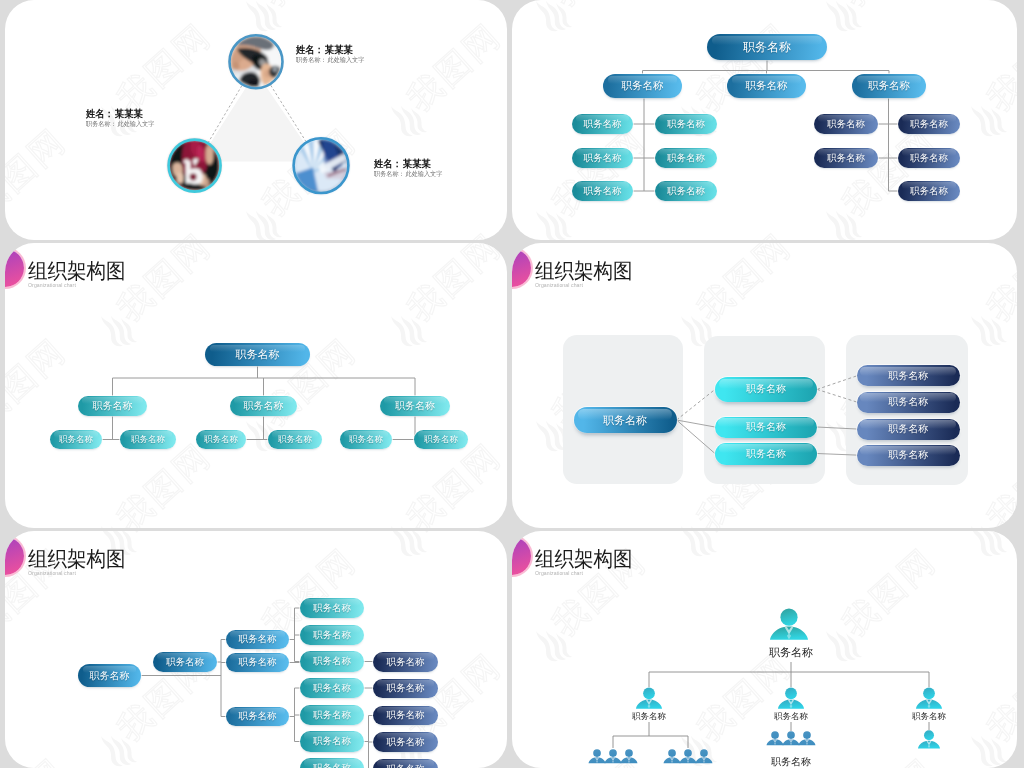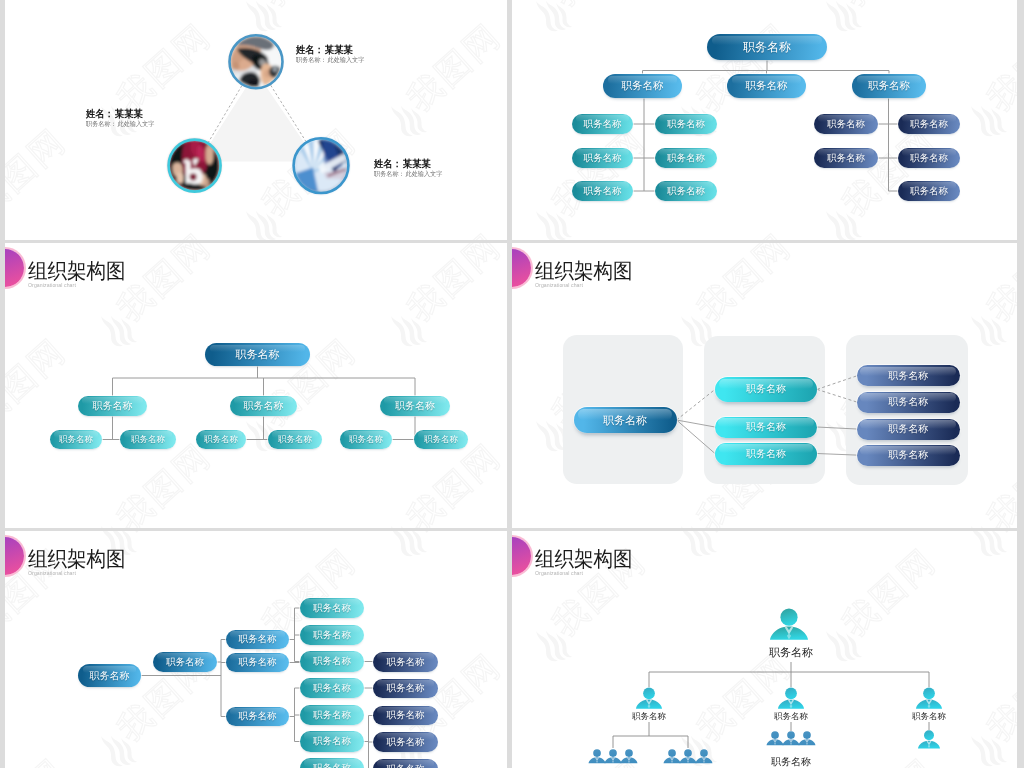--- a/index.html
+++ b/index.html
@@ -1,19 +1,19 @@
 <!DOCTYPE html>
 <html><head>
 <meta charset="utf-8">
 <style>
   html,body{margin:0;padding:0;}
   body{width:1024px;height:768px;background:#dcdcdc;overflow:hidden;
        font-family:"Liberation Sans",sans-serif;}
   .grid{position:absolute;left:0;top:0;width:1024px;height:768px;}
-  .slide{position:absolute;background:#fff;overflow:hidden;}
+  .slide{position:absolute;background:#fff;overflow:hidden;border-radius:29px;}
   .layer{position:absolute;left:0;top:0;width:100%;height:100%;z-index:2;}
   .panel{z-index:1;}
   .lbl{z-index:4;}
   .title-dot,.title-cn,.title-en{z-index:5;}
   
   .title-dot{position:absolute;}
   .title-cn{position:absolute;font-size:21px;letter-spacing:0px;line-height:1;
             color:#1a1a1a;white-space:nowrap;font-weight:400;transform:scaleX(0.93);transform-origin:0 0;}
   .title-en{position:absolute;font-size:6px;color:#b3b3b3;line-height:1;
             white-space:nowrap;letter-spacing:.1px;transform:scale(0.86);transform-origin:0 0;}

